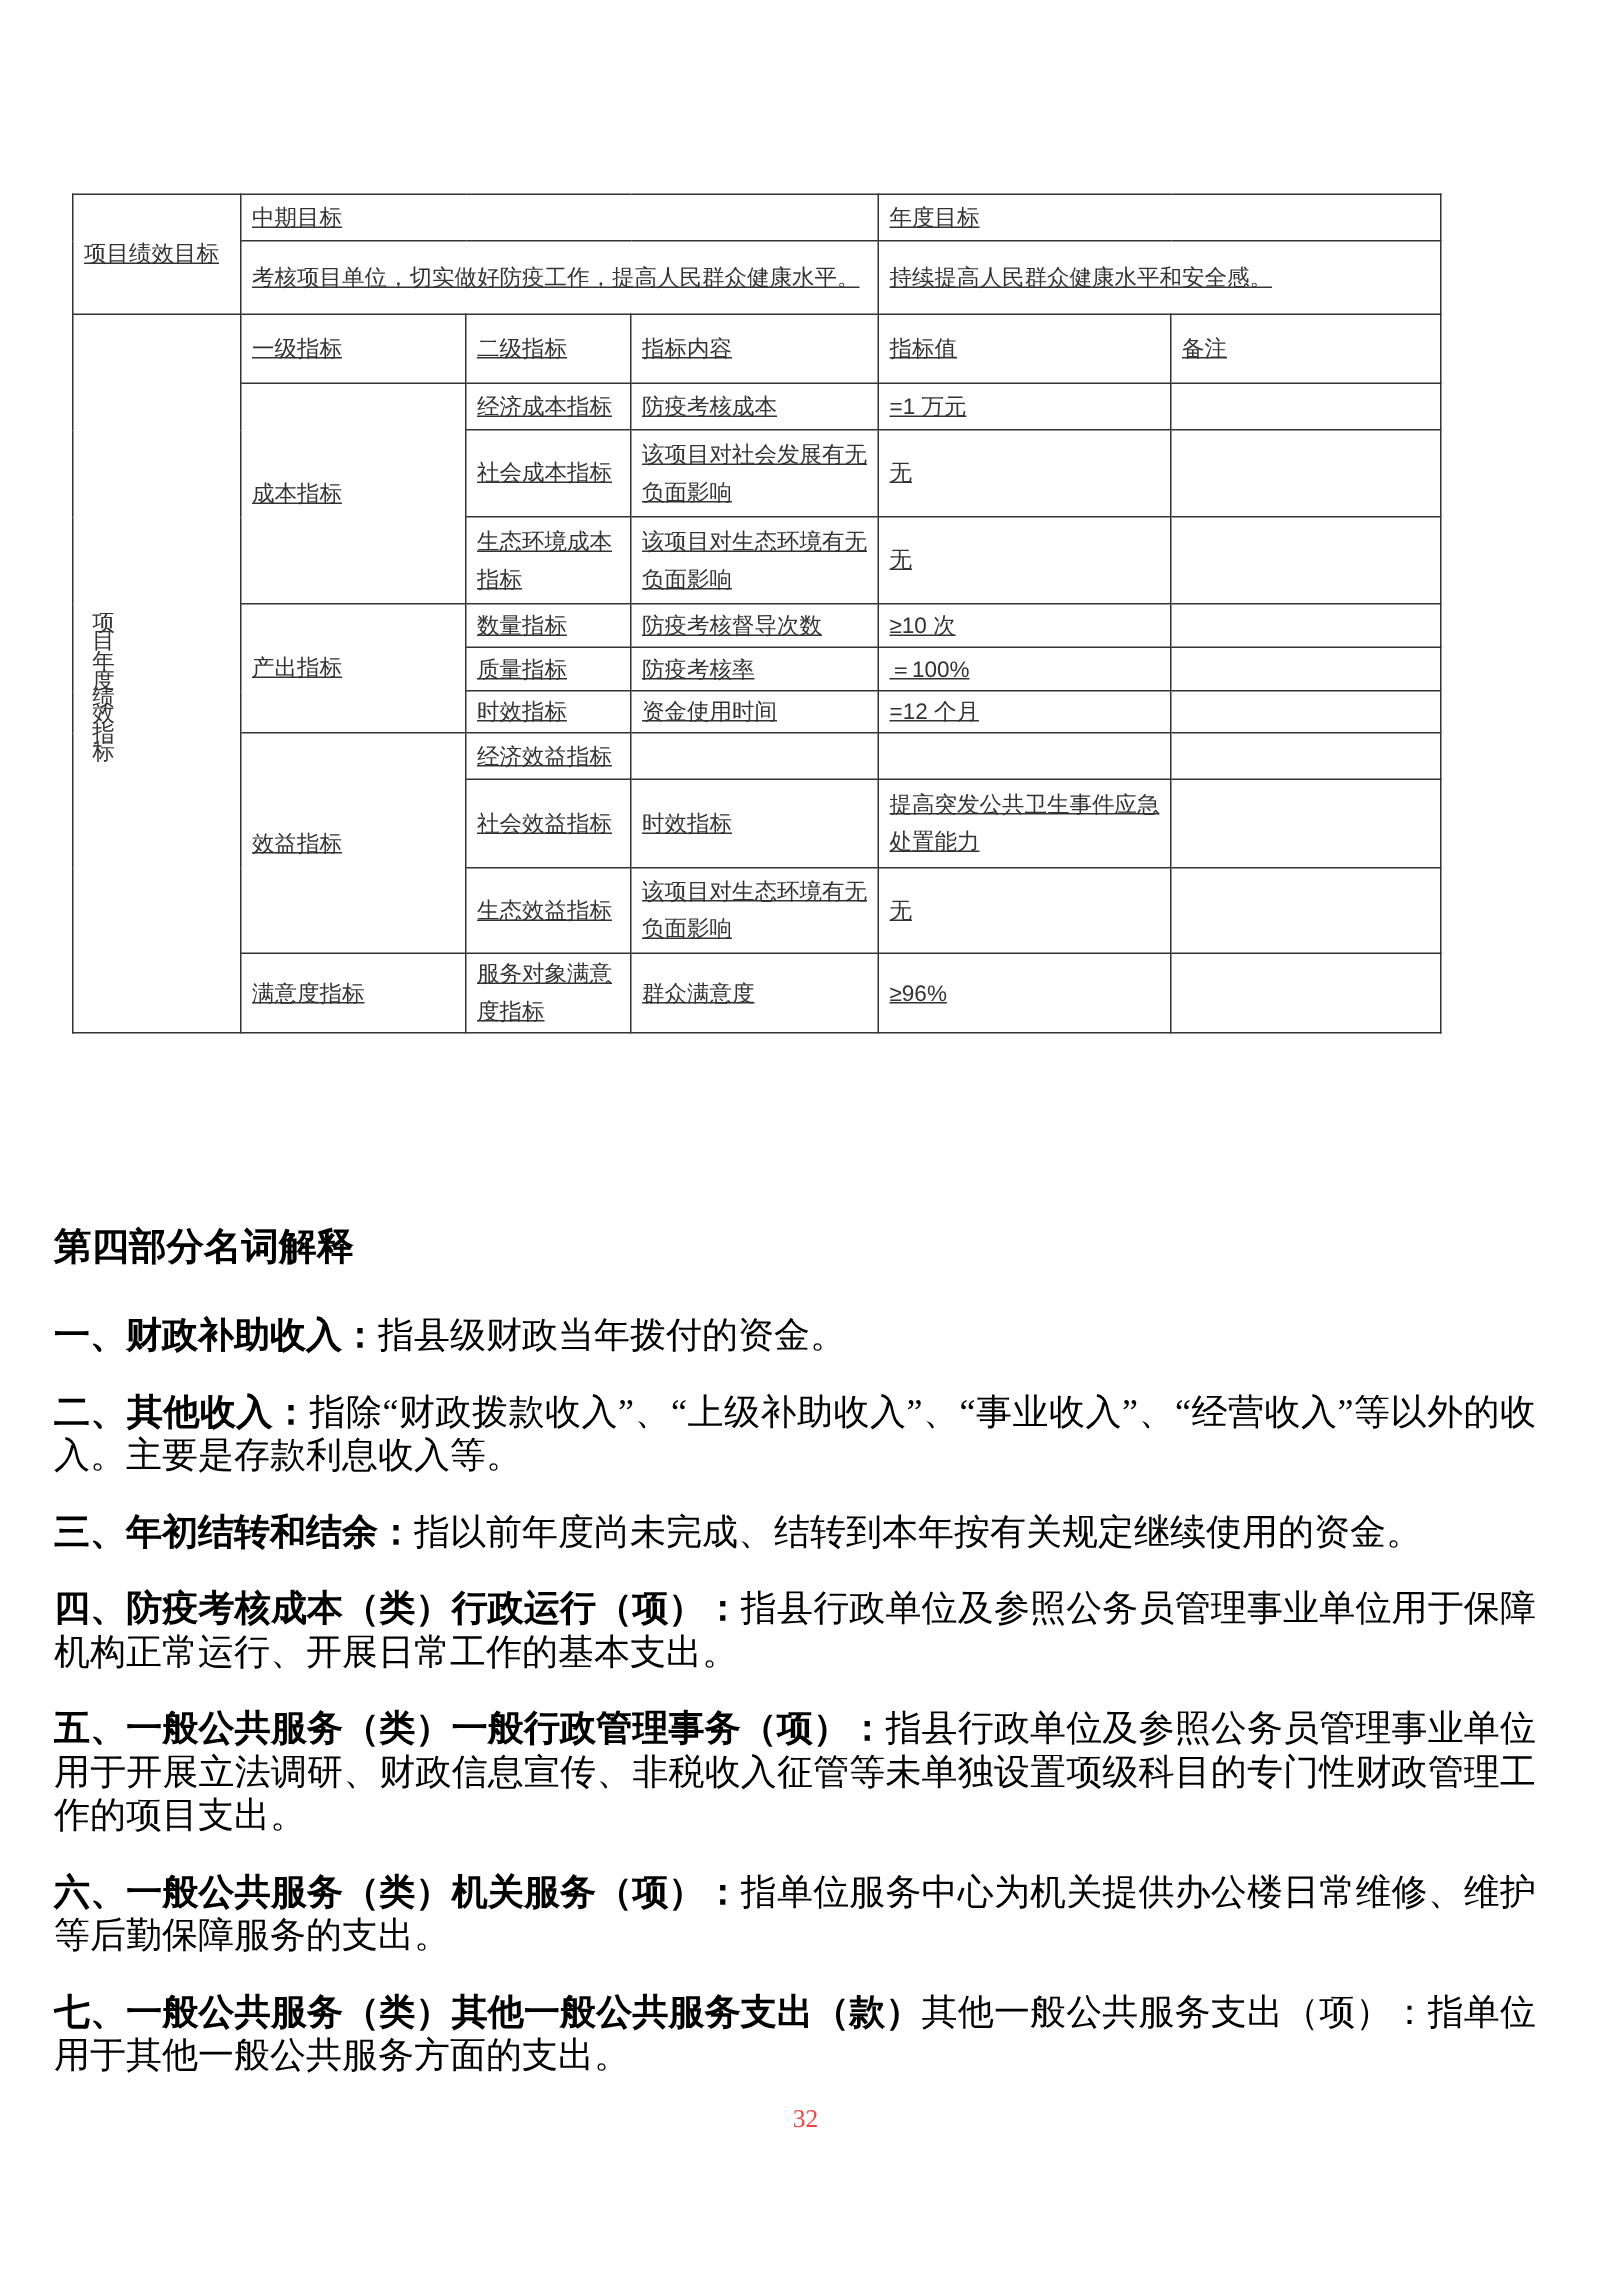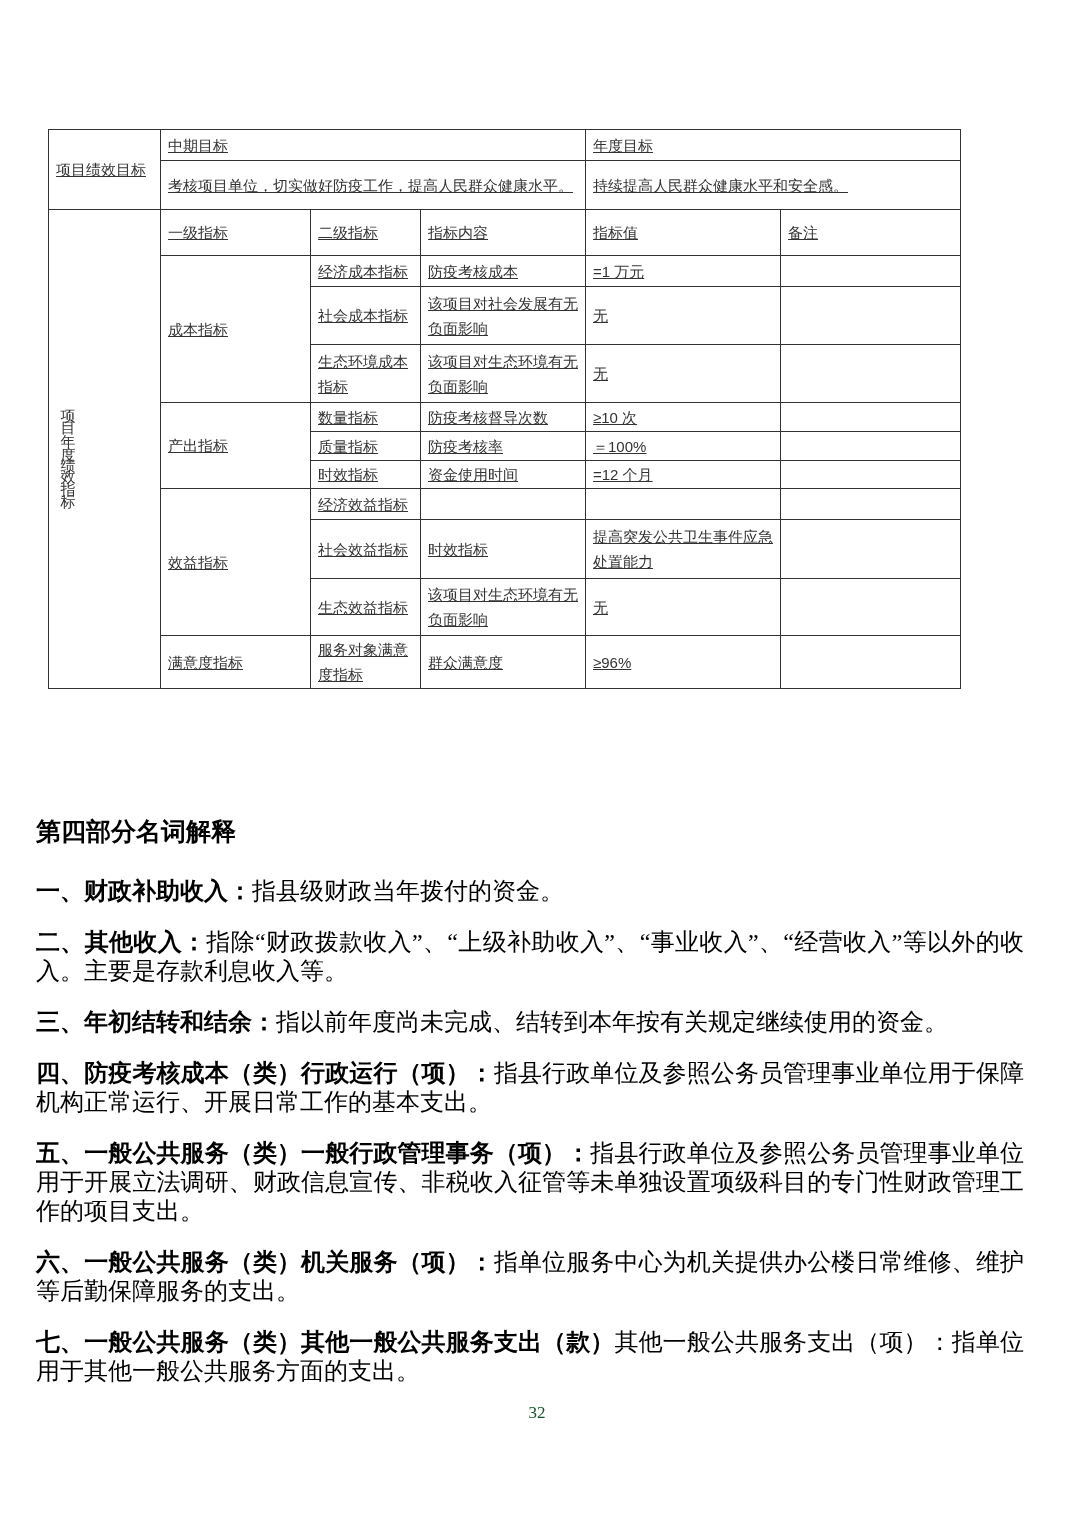--- a/index.html
+++ b/index.html
@@ -43,21 +43,21 @@
   .terms h2{
     margin:0 0 31px 0;font-size:25px;font-weight:bold;line-height:28px;
   }
   .terms p{
     margin:0 0 22px 0;font-size:24px;line-height:29px;text-align:justify;
   }
   .terms p b{font-weight:bold;}
 
   .page-num{
     position:absolute;left:0;right:0;top:1403px;
-    text-align:center;font-size:17px;color:#14532d;
+    text-align:center;font-size:17px;color:#ef4444;
   }
 </style>
 </head>
 <body>
 
 <div class="page">
 
   <table class="perf">
     <colgroup>
       <col style="width:112px">

